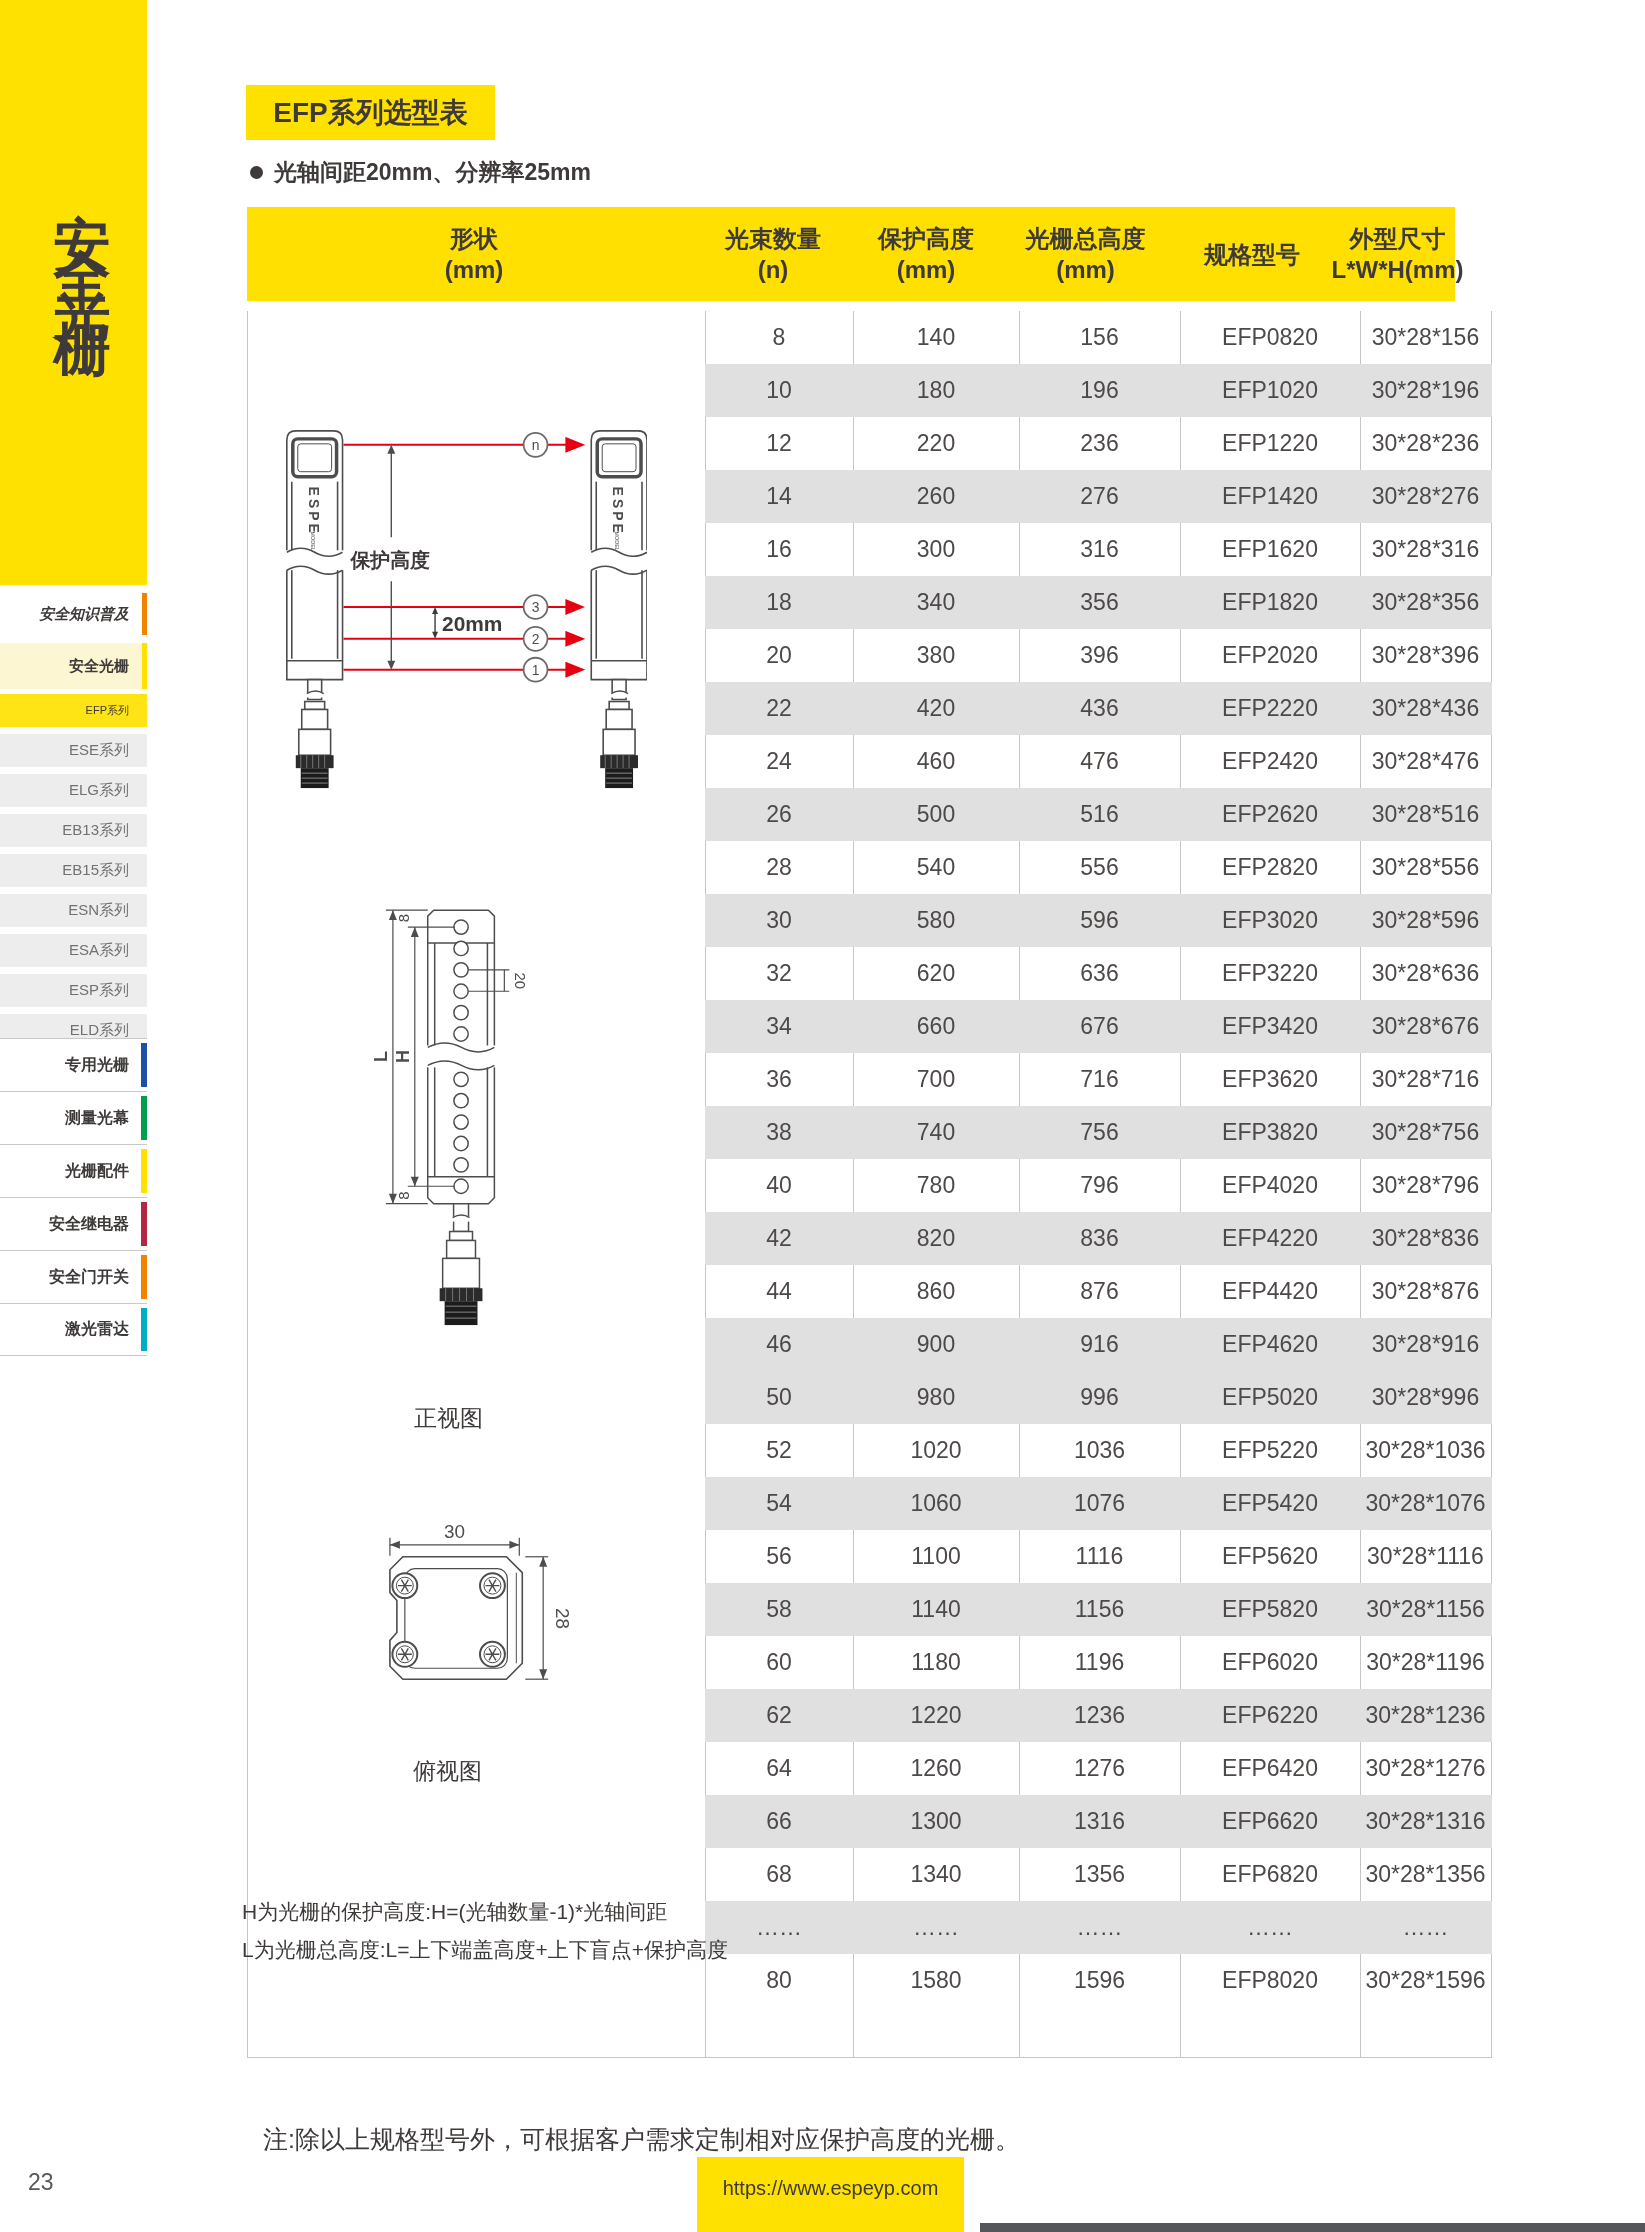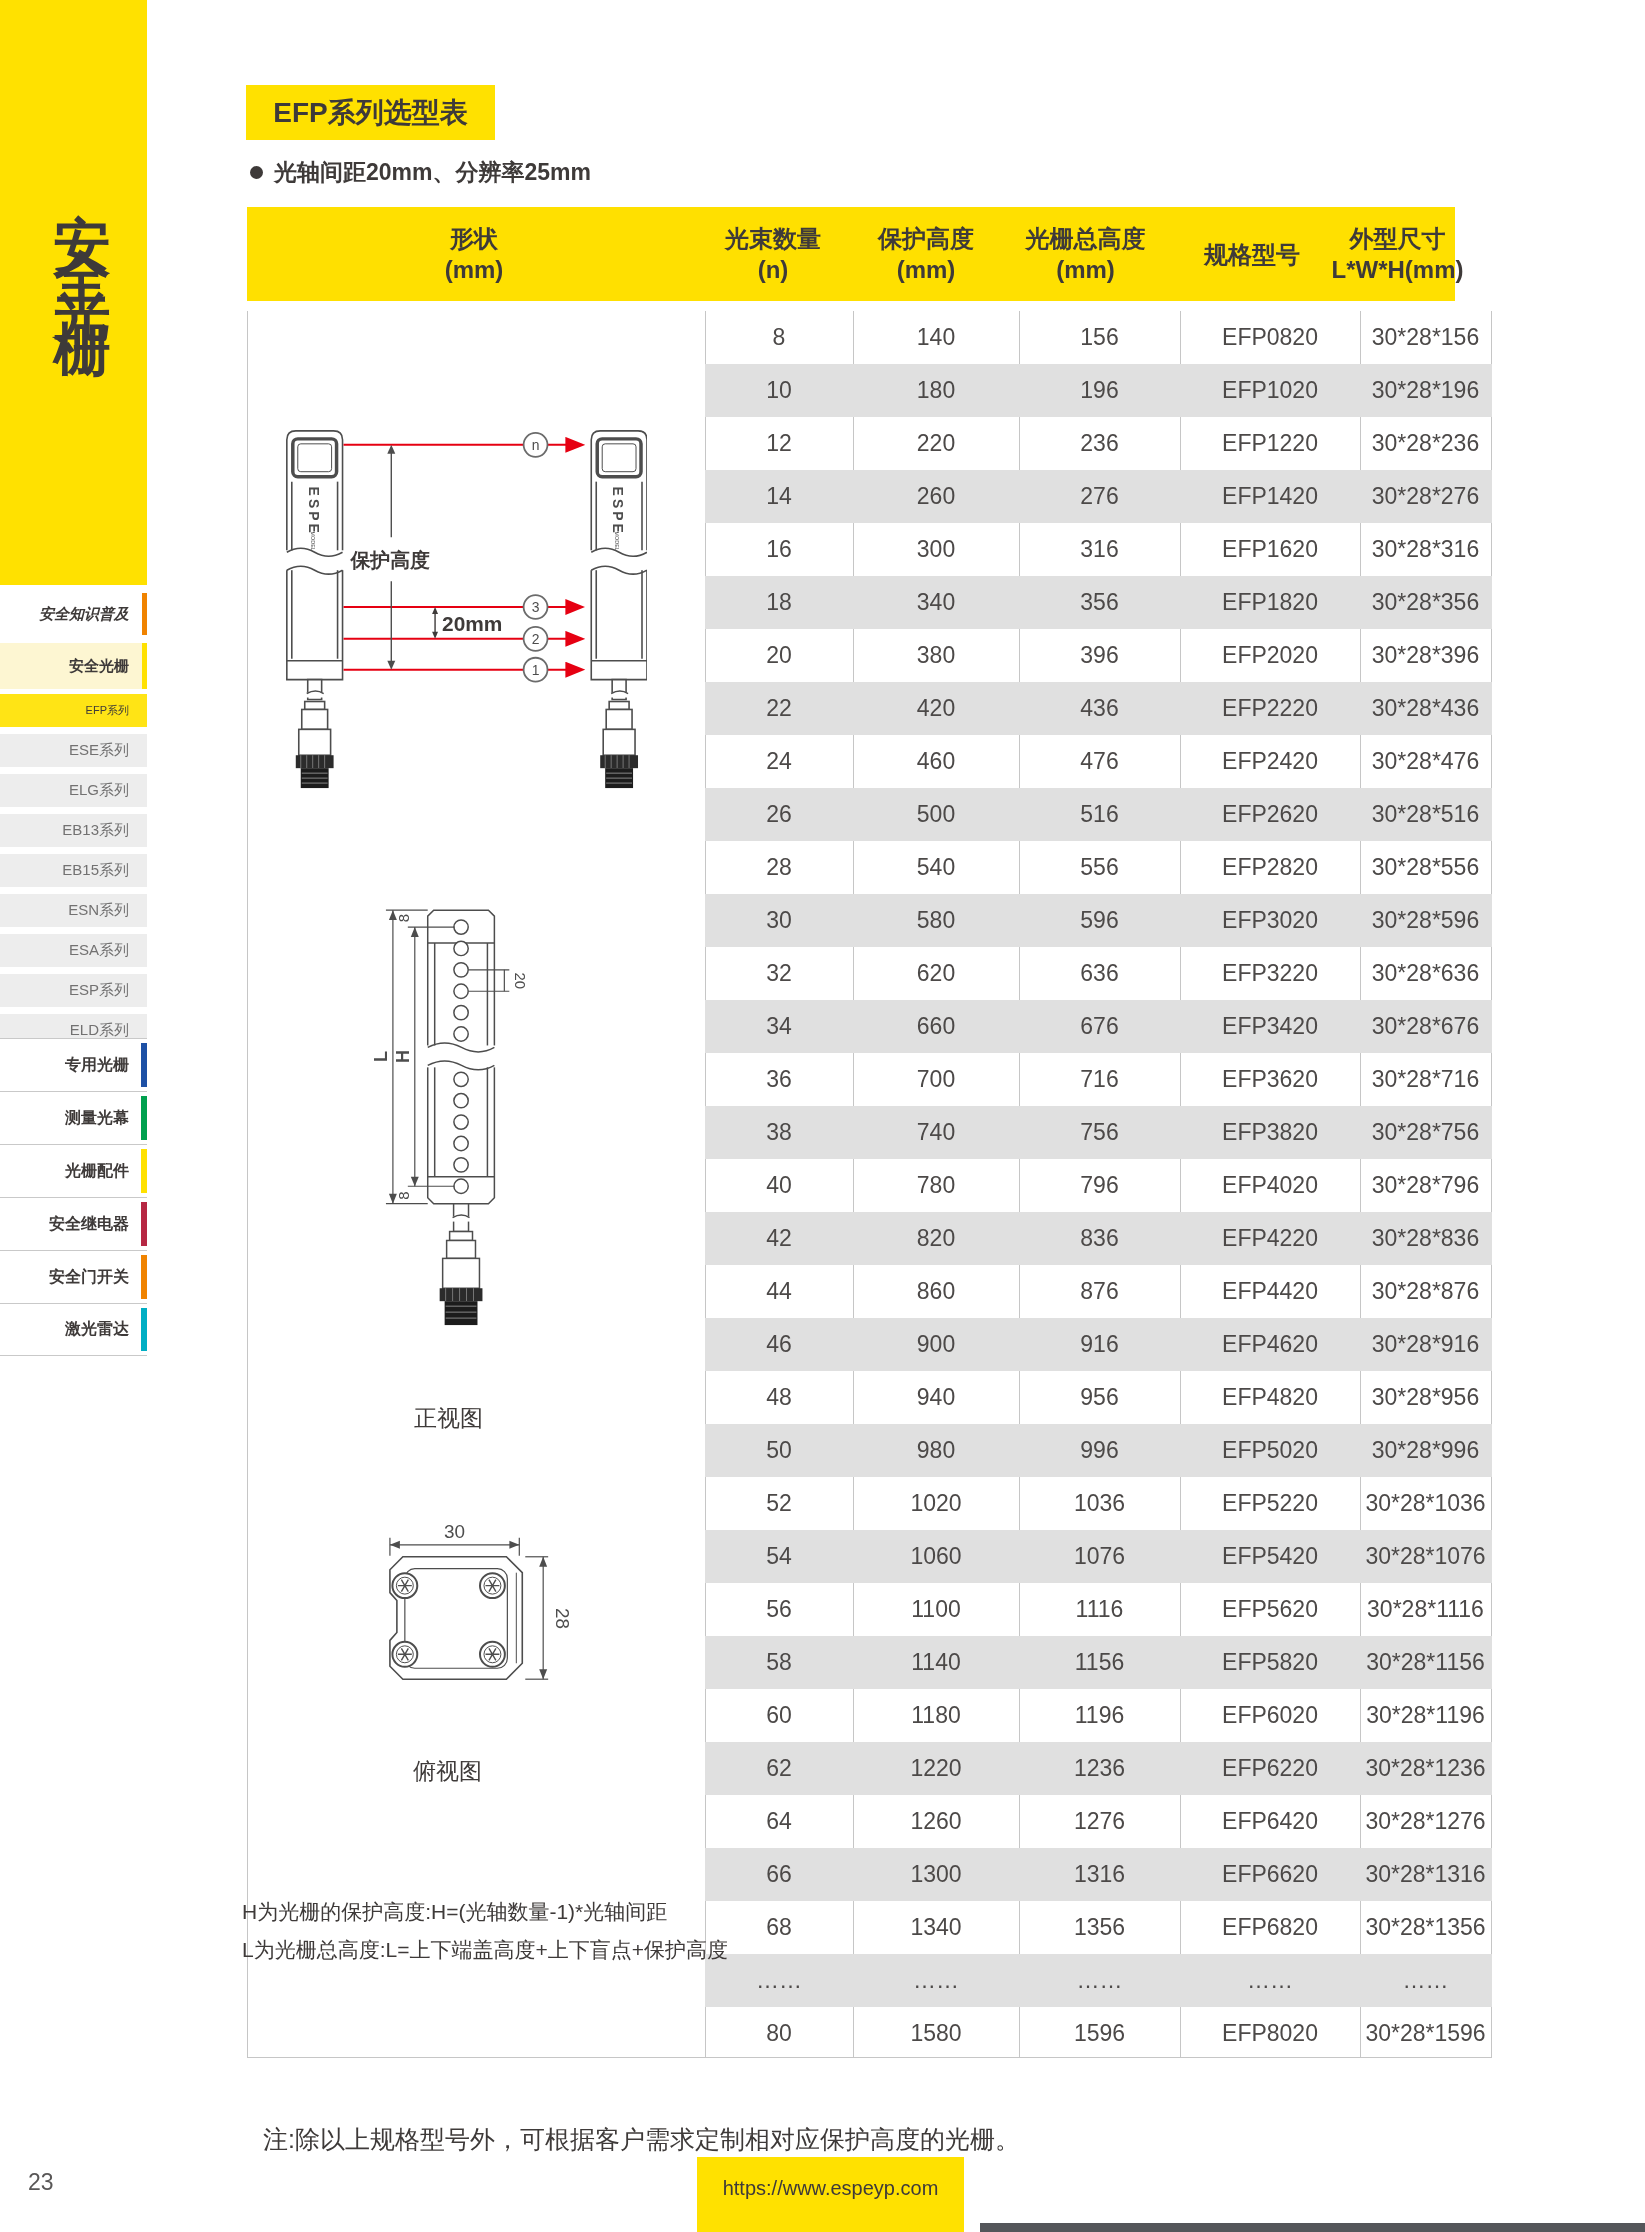--- a/index.html
+++ b/index.html
@@ -300,27 +300,20 @@
             <div class="tc c3">EFP4420</div>
             <div class="tc c4">30*28*876</div>
           </div>
           <div class="trow alt">
             <div class="tc c0">46</div>
             <div class="tc c1">900</div>
             <div class="tc c2">916</div>
             <div class="tc c3">EFP4620</div>
             <div class="tc c4">30*28*916</div>
           </div>
-          <div class="trow">
-            <div class="tc c0">48</div>
-            <div class="tc c1">940</div>
-            <div class="tc c2">956</div>
-            <div class="tc c3">EFP4820</div>
-            <div class="tc c4">30*28*956</div>
-          </div>
           <div class="trow alt">
             <div class="tc c0">50</div>
             <div class="tc c1">980</div>
             <div class="tc c2">996</div>
             <div class="tc c3">EFP5020</div>
             <div class="tc c4">30*28*996</div>
           </div>
           <div class="trow">
             <div class="tc c0">52</div>
             <div class="tc c1">1020</div>

